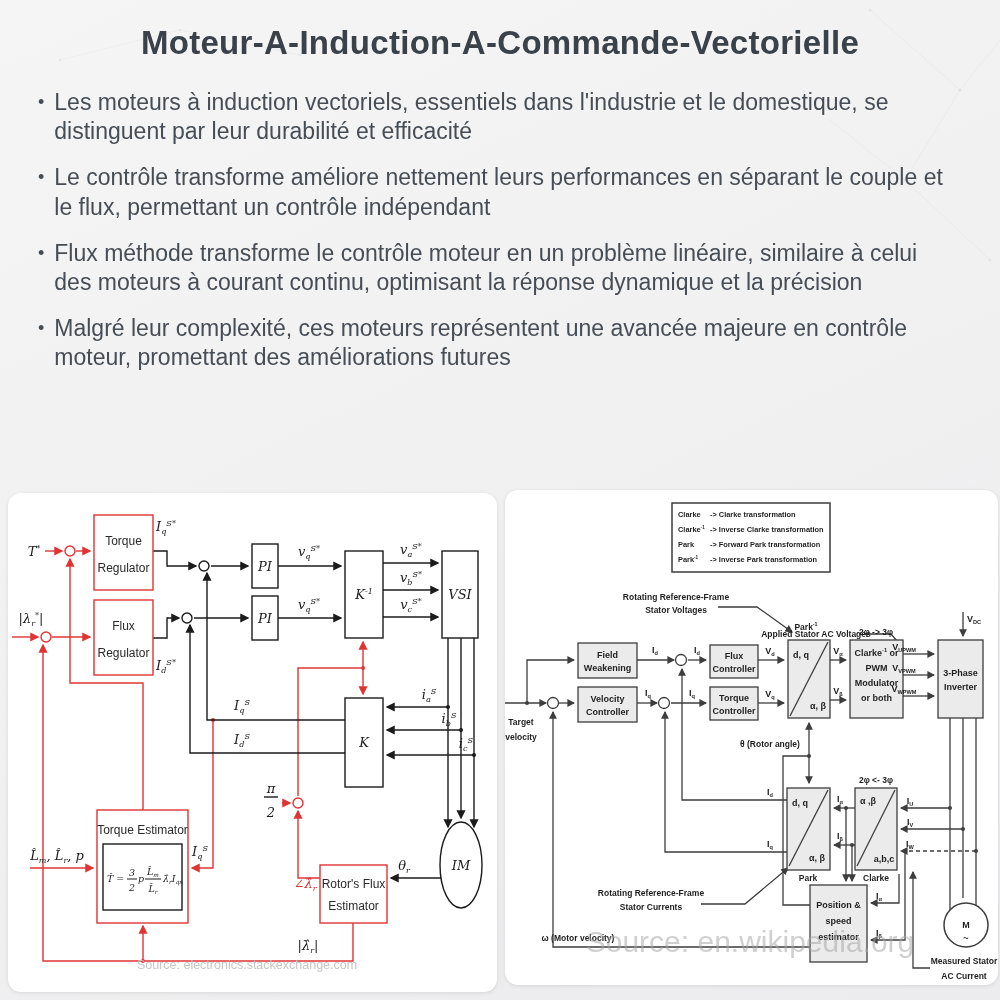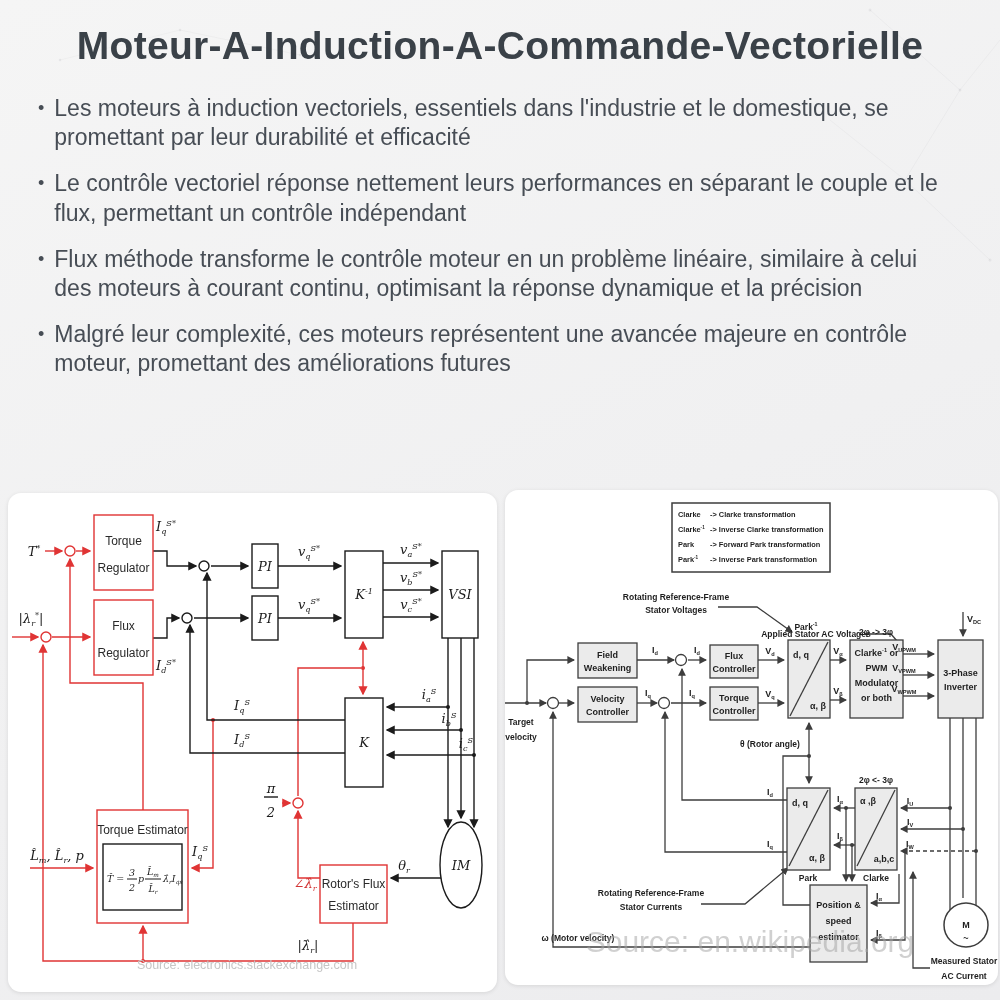--- a/index.html
+++ b/index.html
@@ -3,21 +3,21 @@
 <meta charset="utf-8">
 <style>
   html,body{margin:0;padding:0;}
   body{
     width:1000px;height:1000px;overflow:hidden;position:relative;
     background:linear-gradient(155deg,#f5f5f5 0%,#f0f0f1 55%,#ececee 100%);
     font-family:"Liberation Sans",sans-serif;
   }
   .page-title{
     margin:24px 0 0 0;text-align:center;
-    font-size:39px;font-weight:700;color:#3a4148;letter-spacing:.3px;
+    font-size:33px;font-weight:700;color:#3a4148;letter-spacing:.3px;
   }
   .bullets{
     list-style:none;margin:26px 0 0 0;padding:0 40px 0 38px;width:905px;
   }
   .bullets li{
     display:flex;align-items:flex-start;margin-bottom:17px;
     font-size:23px;line-height:1.27;color:#474d55;
   }
   .bullets .dot{flex:0 0 auto;margin:0 10px 0 0;font-size:18px;line-height:1.6;color:#474d55;}
   .card{
@@ -66,25 +66,25 @@
       <circle cx="300" cy="55" r="1.3"></circle>
     <circle cx="990" cy="260" r="1.5"></circle>
   </g>
 </svg>
 
 <h1 class="page-title">Moteur-A-Induction-A-Commande-Vectorielle</h1>
 
 <ul class="bullets">
   <li>
       <span class="dot">•</span>
-      <span>Les moteurs à induction vectoriels, essentiels dans l'industrie et le domestique, se promettant par leur durabilité et efficacité</span>
+      <span>Les moteurs à induction vectoriels, essentiels dans l'industrie et le domestique, se distinguent par leur durabilité et efficacité</span>
     </li>
   <li>
       <span class="dot">•</span>
-      <span>Le contrôle vectoriel réponse nettement leurs performances en séparant le couple et le flux, permettant un contrôle indépendant</span>
+      <span>Le contrôle transforme améliore nettement leurs performances en séparant le couple et le flux, permettant un contrôle indépendant</span>
     </li>
   <li>
       <span class="dot">•</span>
       <span>Flux méthode transforme le contrôle moteur en un problème linéaire, similaire à celui des moteurs à courant continu, optimisant la réponse dynamique et la précision</span>
     </li>
   <li>
       <span class="dot">•</span>
       <span>Malgré leur complexité, ces moteurs représentent une avancée majeure en contrôle moteur, promettant des améliorations futures</span>
     </li>
 </ul>

